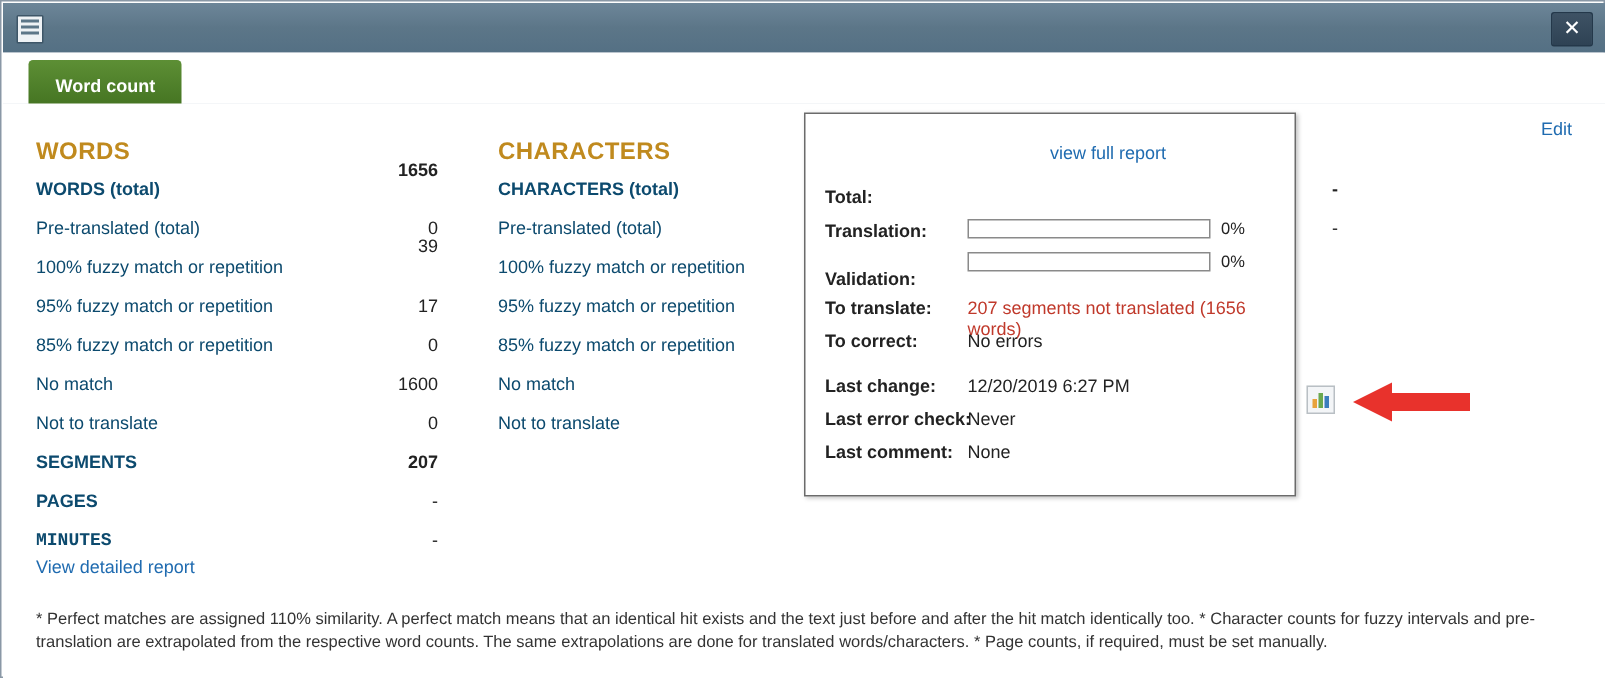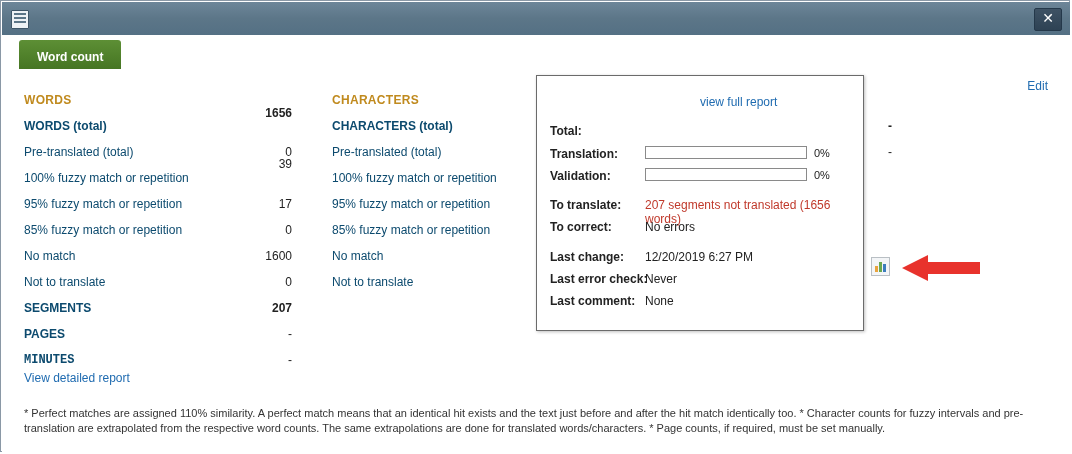--- a/index.html
+++ b/index.html
@@ -106,21 +106,21 @@
     right: 22px;
     top: 10px;
     color: #1f6bb0;
     font-size: 12px;
     text-decoration: none;
     cursor: pointer;
   }
 
   .col-header {
     position: absolute;
-    font-size: 12px;
+    font-size: 16px;
     font-weight: bold;
     color: #c08a1e;
     letter-spacing: 0.3px;
   }
   #words-header { left: 22px; top: 24px; }
   #chars-header { left: 330px; top: 24px; }
 
   .row-label {
     position: absolute;
     font-size: 12px;
@@ -339,21 +339,21 @@
 
     <div class="popup">
       <a class="popup-report-link">view full report</a>
 
       <div class="p-label" style="top:48px;">Total:</div>
 
       <div class="p-label" style="top:71px;">Translation:</div>
       <div class="progress" style="top:70px;"></div>
       <div class="progress-pct" style="top:71px;">0%</div>
 
-      <div class="p-label" style="top:93px;">Validation:</div>
+      <div class="p-label" style="top:103px;">Validation:</div>
       <div class="progress" style="top:92px;"></div>
       <div class="progress-pct" style="top:93px;">0%</div>
 
       <div class="p-label" style="top:122px;">To translate:</div>
       <div class="p-value red" style="top:122px;">207 segments not translated (1656 words)</div>
 
       <div class="p-label" style="top:144px;">To correct:</div>
       <div class="p-value" style="top:144px;">No errors</div>
 
       <div class="p-label" style="top:174px;">Last change:</div>

